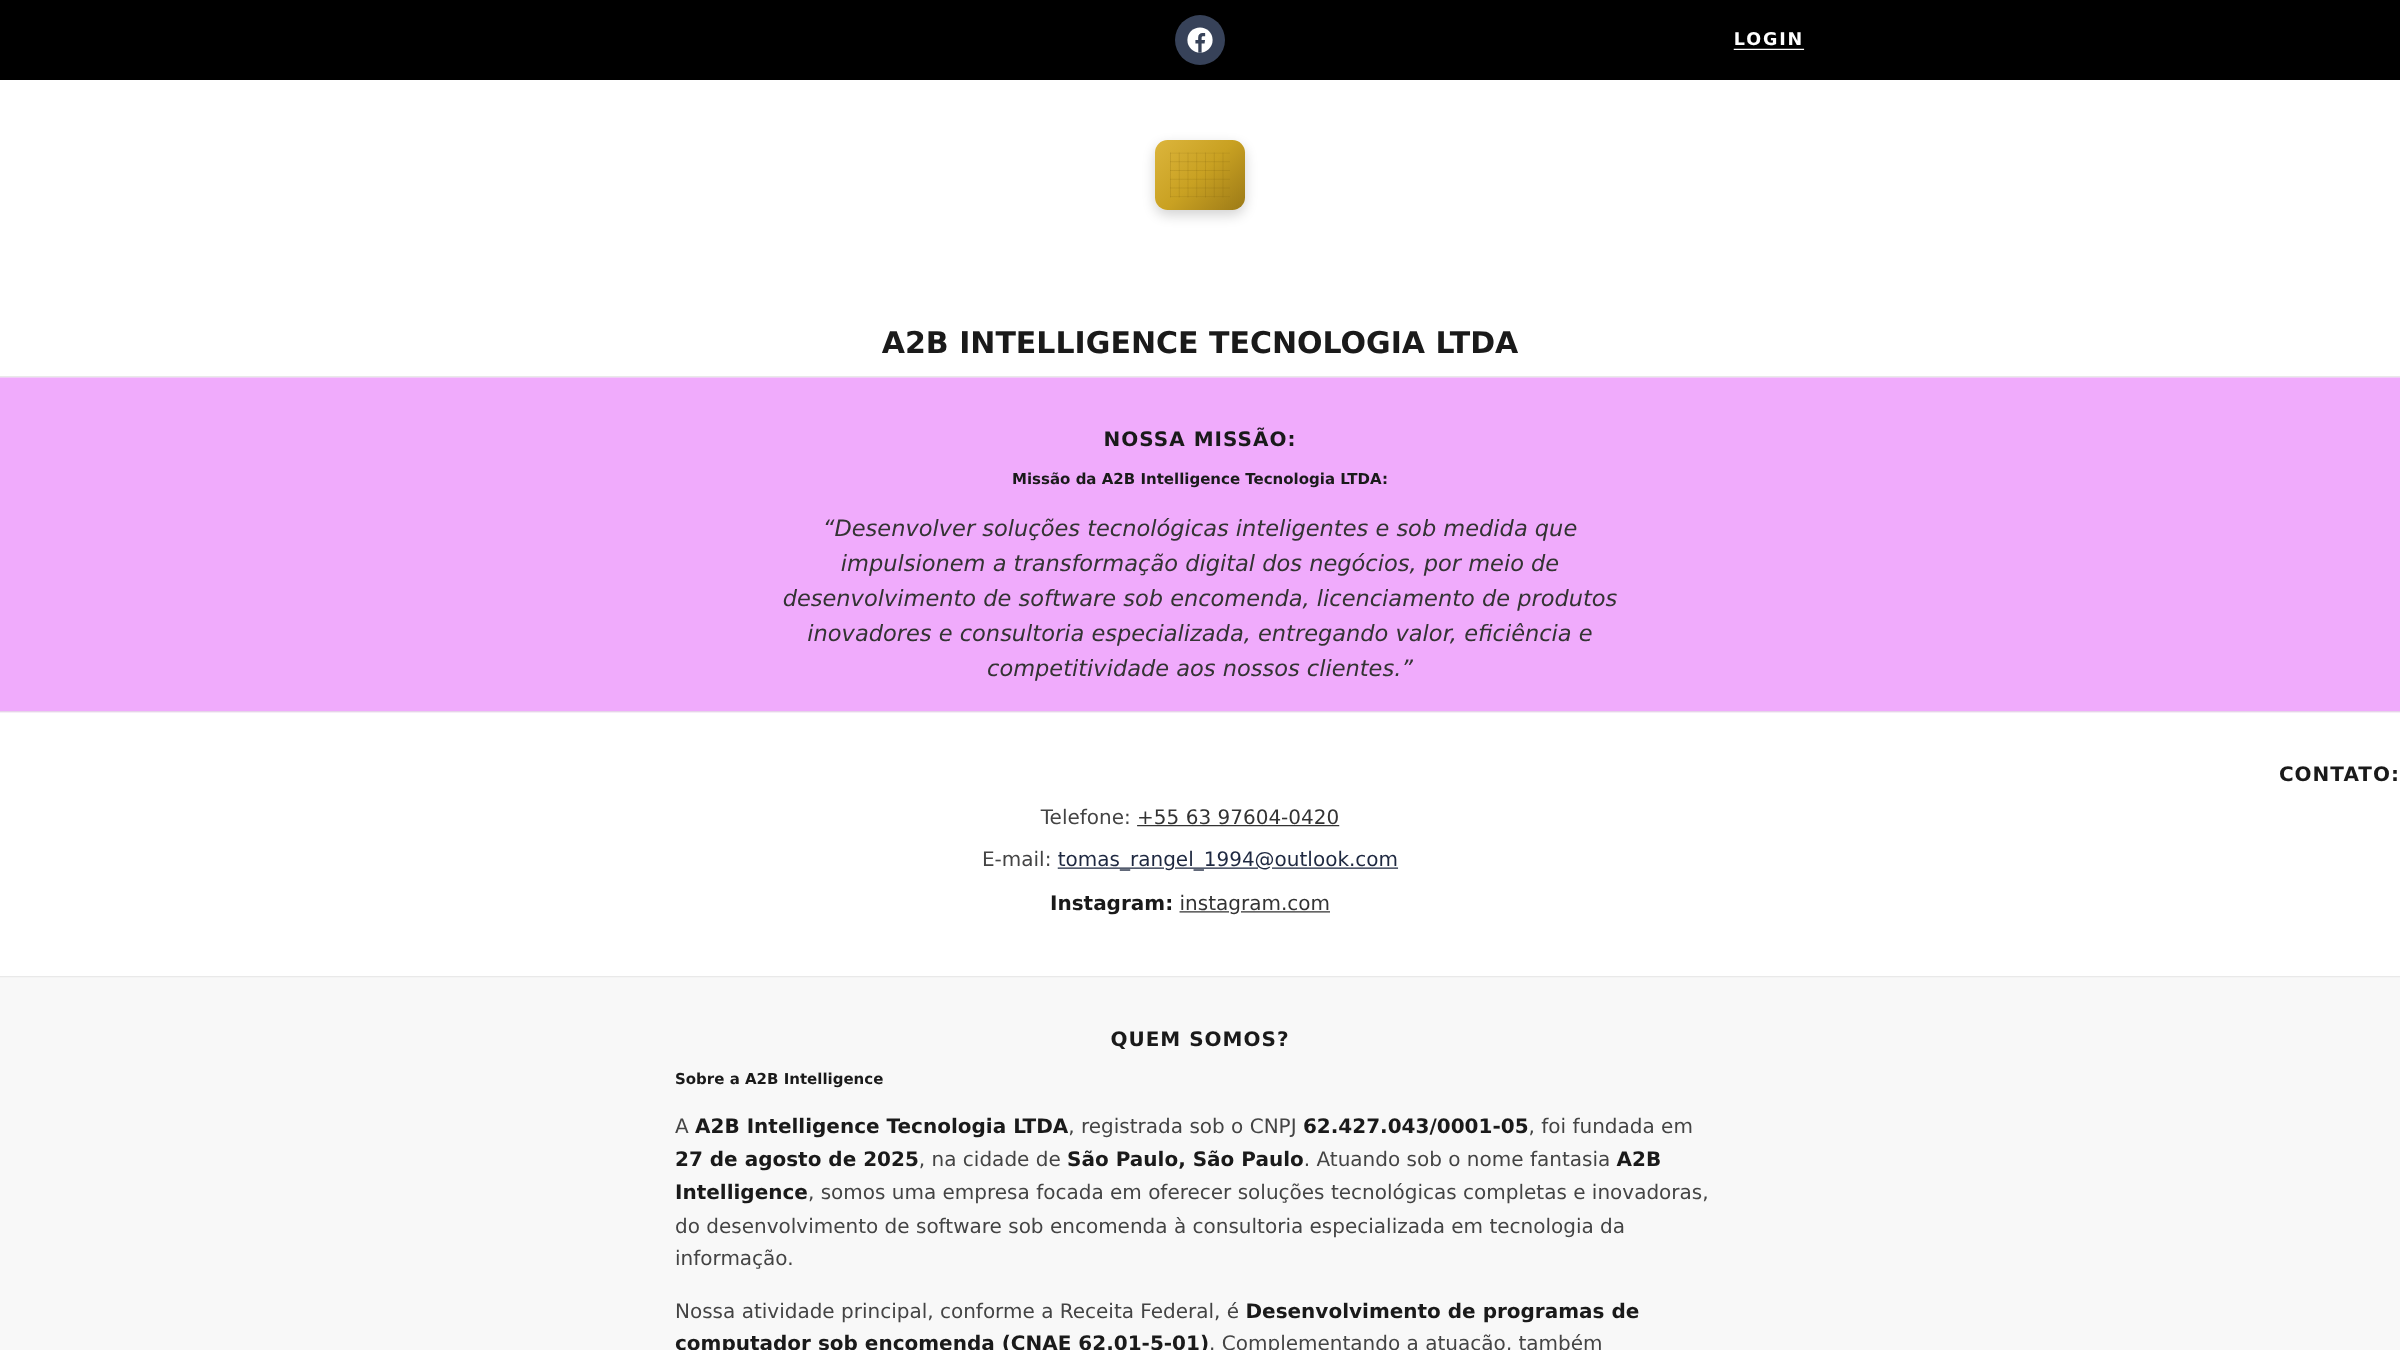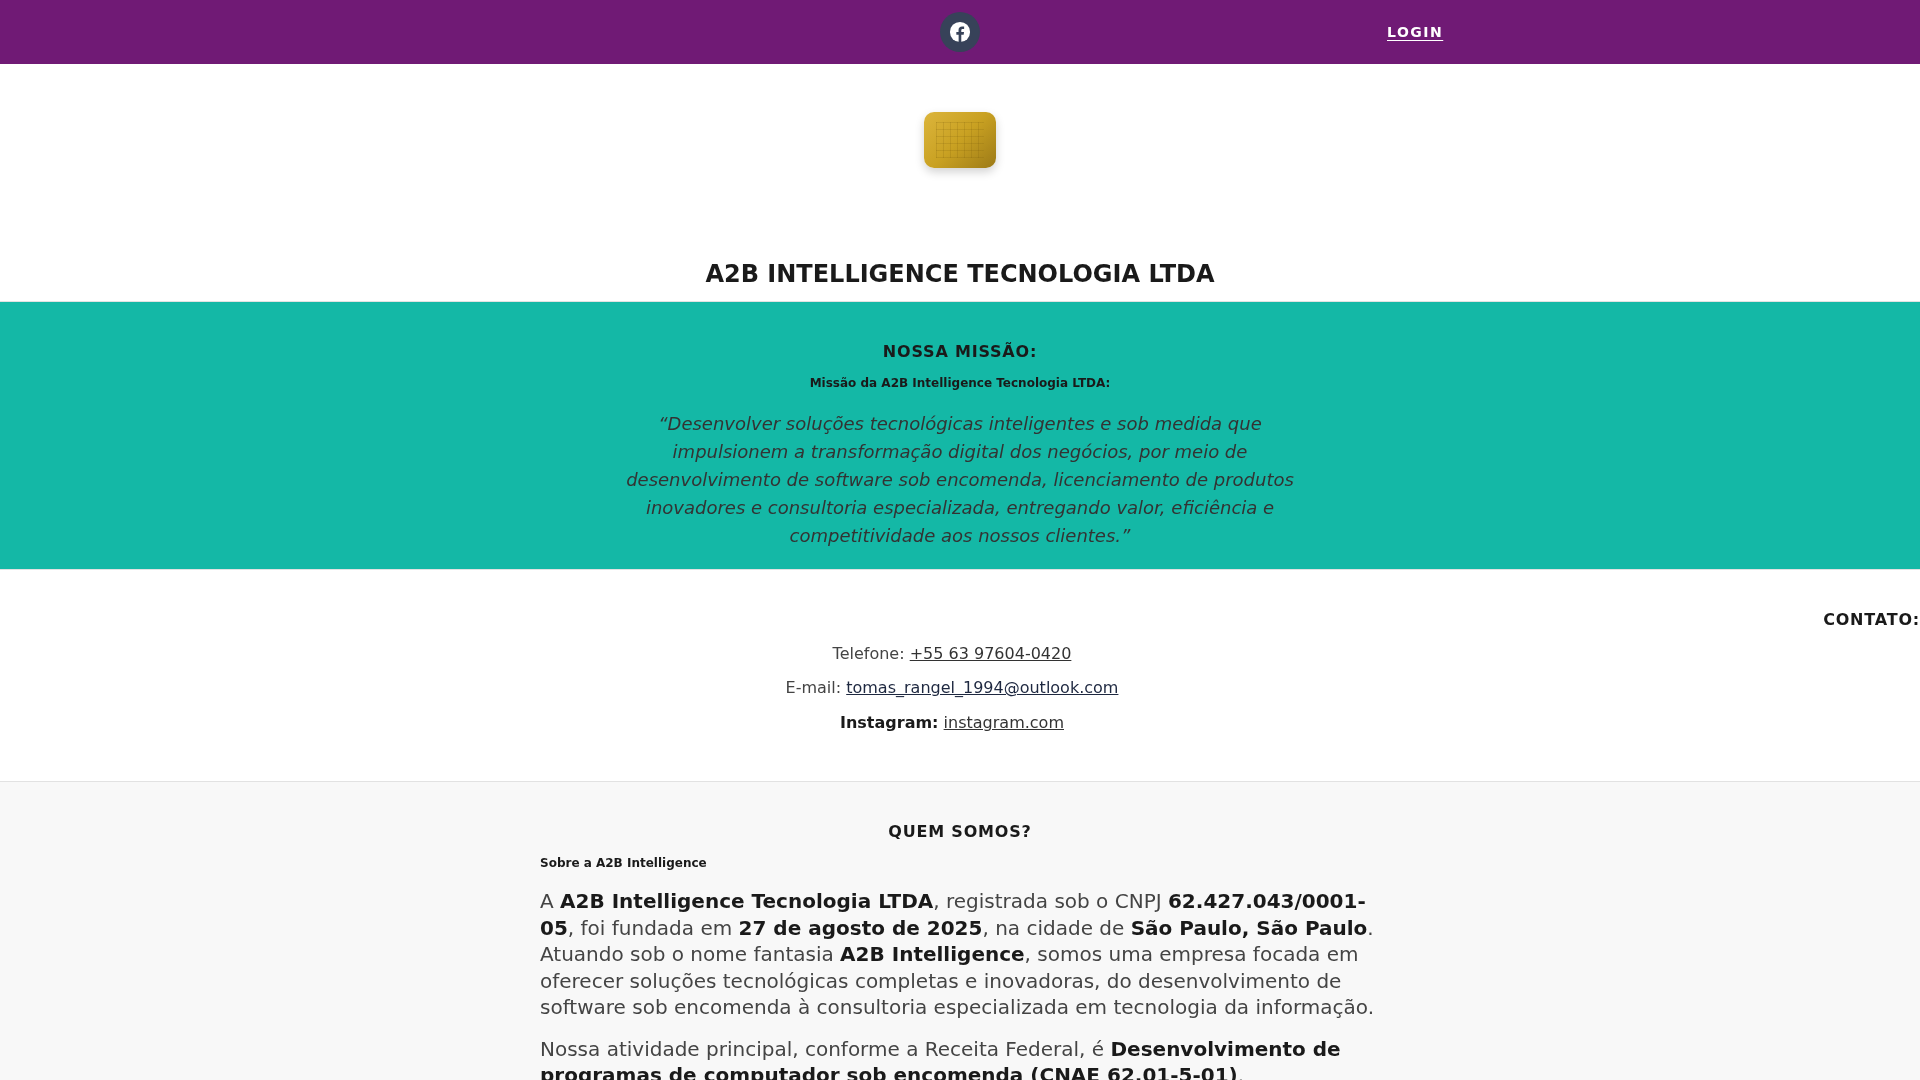--- a/index.html
+++ b/index.html
@@ -1,42 +1,42 @@
 <!DOCTYPE html>
 <html><head>
 <meta charset="utf-8">
 <style>
   * { box-sizing: border-box; margin: 0; padding: 0; }
   html, body { width: 1920px; height: 1080px; overflow: hidden; background: #ffffff; font-family: "DejaVu Sans", sans-serif; color: #1a1a1a; }
-  .topbar { height: 64px; background: #701a75; position: relative; }
+  .topbar { height: 64px; background: #000000; position: relative; }
   .fb-btn { position: absolute; left: 940px; top: 12px; width: 40px; height: 40px; border-radius: 50%; background: #374259; display: flex; align-items: center; justify-content: center; cursor: pointer; }
   .login { position: absolute; left: 1387px; top: 24px; color: #ffffff; font-size: 14px; font-weight: bold; letter-spacing: 1.5px; text-decoration: underline; text-underline-offset: 3px; cursor: pointer; }
   .hero { height: 238px; background: #ffffff; border-bottom: 1px solid #e2e2e2; text-align: center; position: relative; }
   .logo { position: absolute; left: 924px; top: 48px; width: 72px; height: 56px; border-radius: 10px; background: linear-gradient(135deg, #dcb53c 0%, #c9a122 50%, #9c7a17 100%); box-shadow: 0 4px 10px rgba(0,0,0,0.18); overflow: hidden; }
   .logo-grid { position: absolute; left: 12px; top: 10px; width: 48px; height: 36px;
     background-image: linear-gradient(rgba(120,90,10,0.18) 1px, transparent 1px), linear-gradient(90deg, rgba(120,90,10,0.18) 1px, transparent 1px);
     background-size: 7px 7px; }
   .hero h1 { position: absolute; left: 0; right: 0; top: 196px; font-size: 24px; font-weight: bold; }
   .cnpj { position: absolute; left: 0; right: 0; top: 240px; font-size: 16px; color: #222; }
-  .mission { height: 268px; background: #14b8a6; border-bottom: 1px solid #e2e2e2; text-align: center; position: relative; }
+  .mission { height: 268px; background: #f0abfc; border-bottom: 1px solid #e2e2e2; text-align: center; position: relative; }
   .sec-title { font-size: 16px; font-weight: bold; letter-spacing: 0.8px; color: #1a1a1a; }
   .mission .sec-title { position: absolute; left: 0; right: 0; top: 40px; }
   .mission .sub { position: absolute; left: 0; right: 0; top: 74px; font-size: 12px; font-weight: bold; color: #1a1a1a; }
   .quote { position: absolute; left: 600px; width: 720px; top: 108px; font-size: 18px; font-style: italic; line-height: 28px; color: #333; }
   .contact { height: 212px; background: #ffffff; border-bottom: 1px solid #e2e2e2; text-align: center; position: relative; }
   .contact .sec-title { position: absolute; left: 0; right: 0; top: 40px; text-align: right; }
   .crow { position: absolute; left: 0; right: 16px; font-size: 16px; color: #444; }
   .crow a { color: #333; text-decoration: underline; cursor: pointer; }
   .crow a.email { color: #1e2840; }
   .crow b { color: #1a1a1a; }
   .about { background: #f8f8f8; height: 400px; position: relative; }
   .about .sec-title { position: absolute; left: 0; right: 0; top: 40px; text-align: center; }
   .about-inner { position: absolute; left: 540px; width: 840px; top: 74px; }
   .about h3 { font-size: 12px; font-weight: bold; color: #1a1a1a; margin-bottom: 18px; }
-  .about p { font-size: 20px; color: #444; line-height: 26.5px; margin-bottom: 15px; }
+  .about p { font-size: 16px; color: #444; line-height: 26.5px; margin-bottom: 15px; }
   .about p b { color: #1a1a1a; }
 </style>
 </head>
 <body>
 
 <div class="topbar">
   <div class="fb-btn">
     <svg width="22" height="22" viewBox="0 0 24 24">
       <circle cx="12" cy="12" r="11" fill="#ffffff"></circle>
       <path d="M13.4 23V15h2.6l.4-3h-3V10.2c0-.9.3-1.5 1.5-1.5h1.6V6c-.3 0-1.2-.1-2.3-.1-2.3 0-3.8 1.4-3.8 3.9V12H8v3h2.5v8z" fill="#374259"></path>

